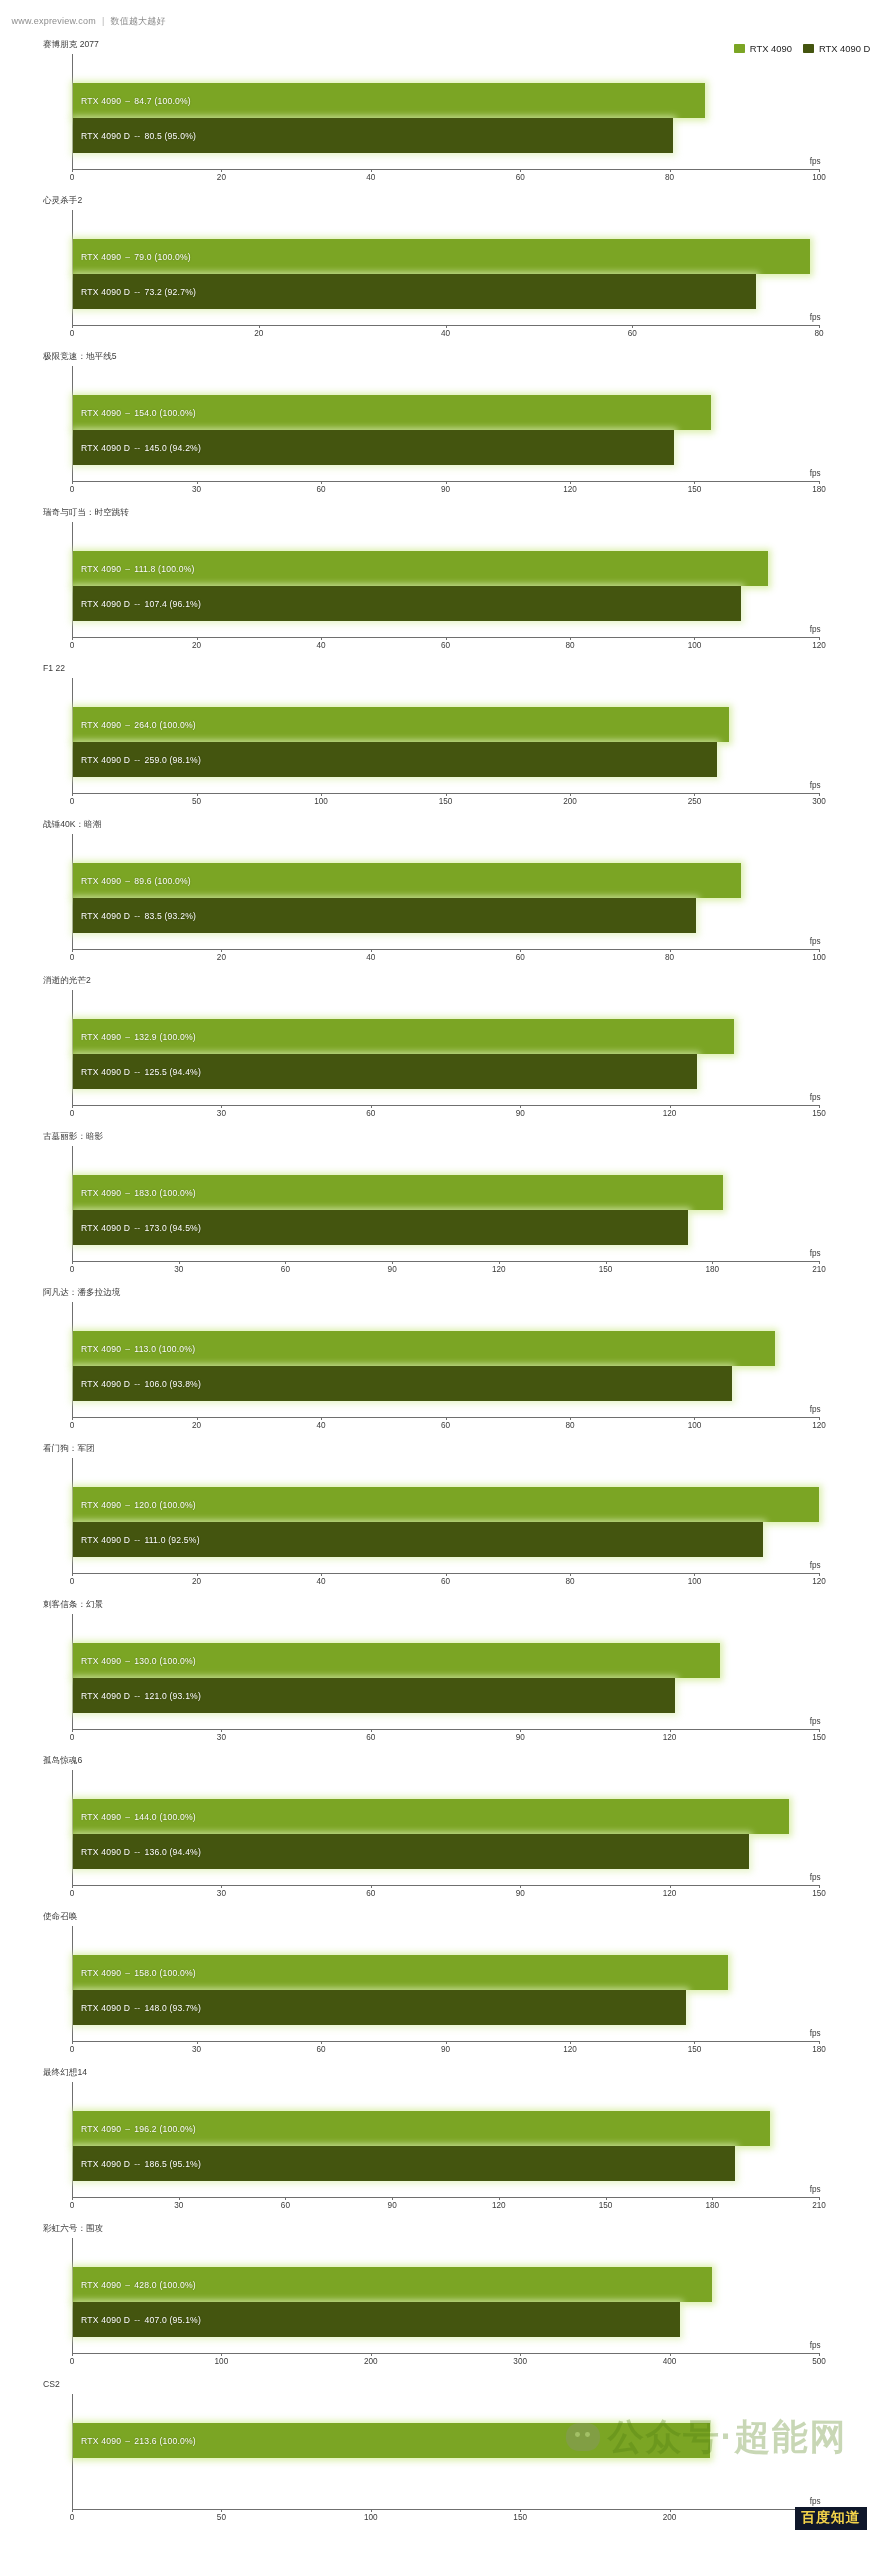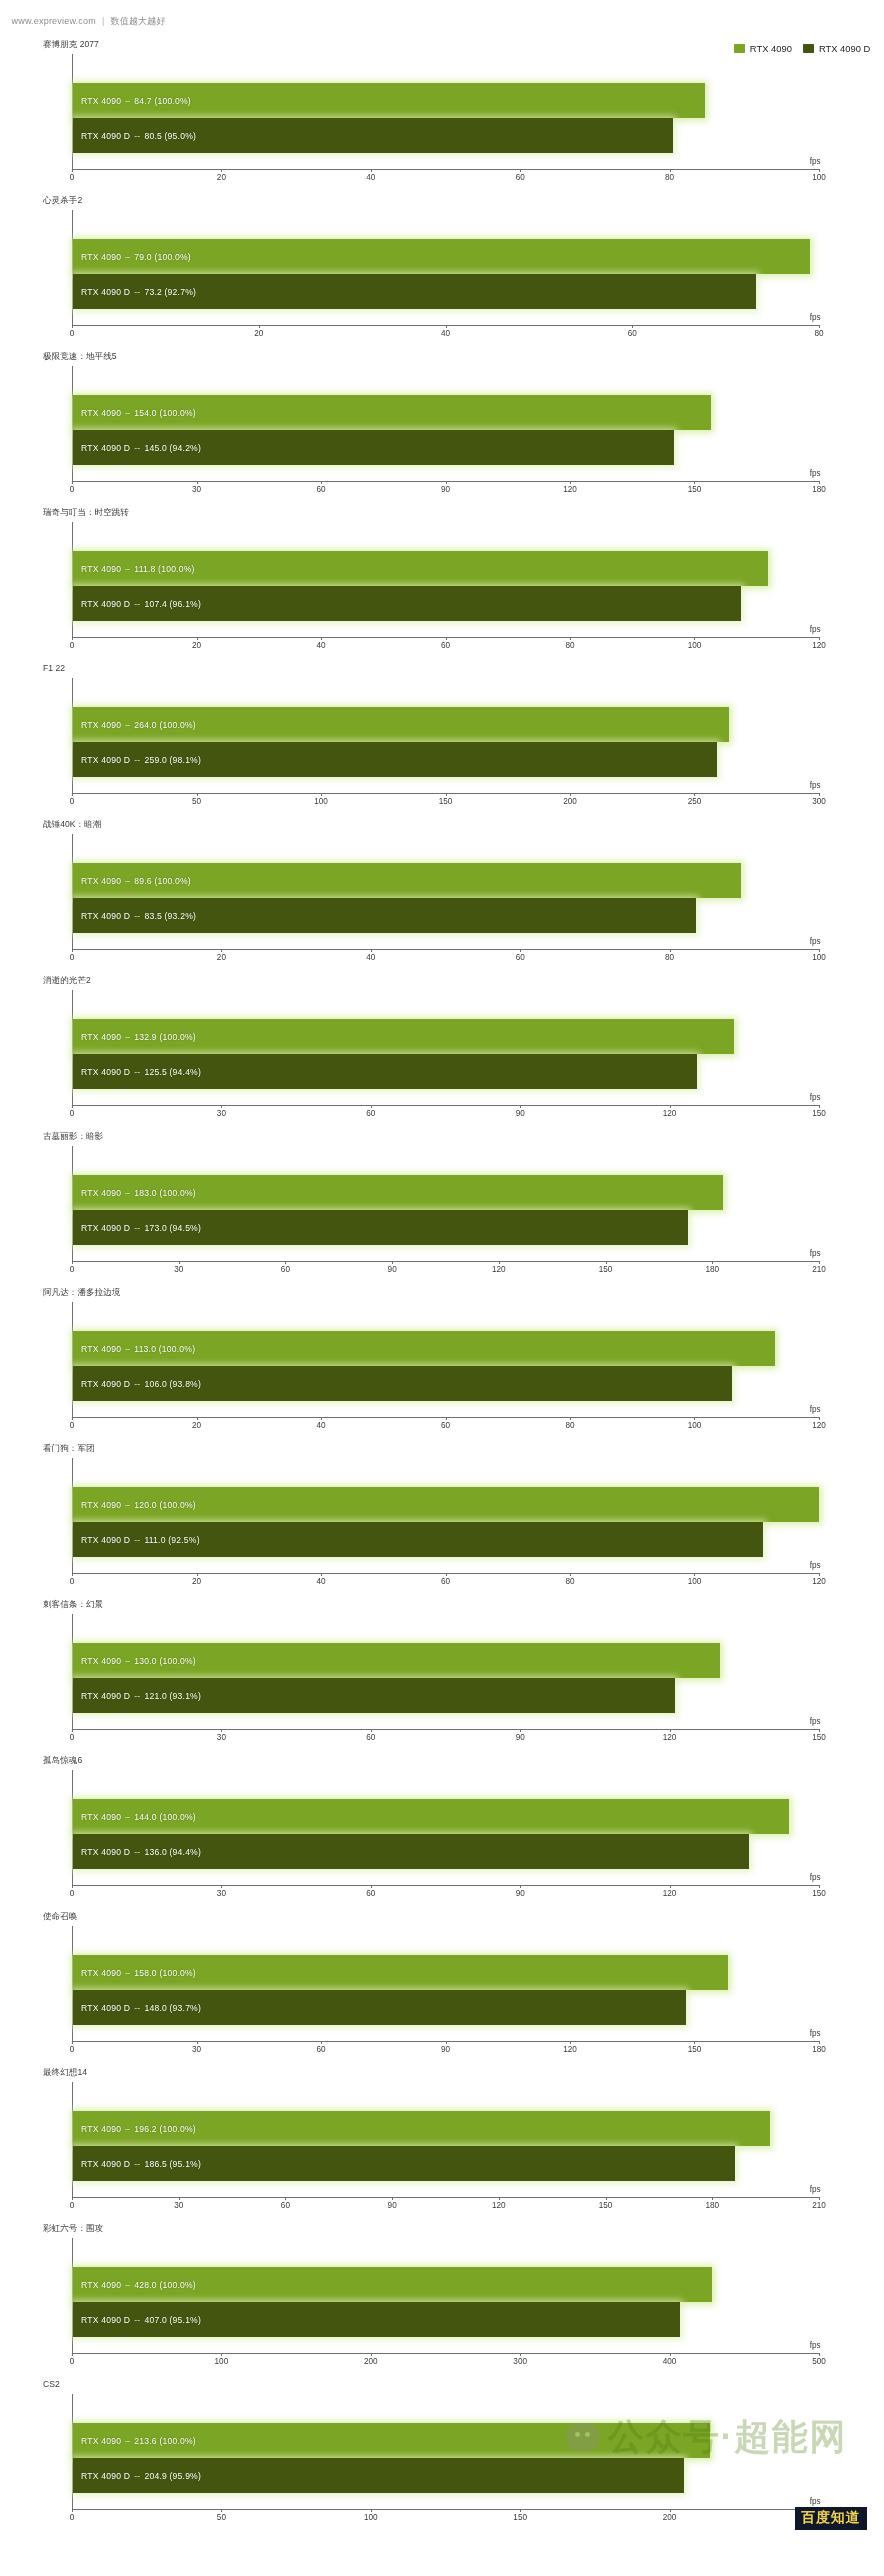--- a/index.html
+++ b/index.html
@@ -866,25 +866,20 @@
       <div class="chart">
         <div class="chart-title">CS2</div>
         <div class="plot">
           <div class="axis-y"></div>
           <div class="bars">
             <div class="bar-row">
               <div class="bar light" style="width: 85.44%;">
                 <div class="bar-label"><span>RTX 4090</span><span class="dash">–</span><span>213.6 (100.0%)</span></div>
               </div>
             </div>
-            <div class="bar-row">
-              <div class="bar dark" style="width: 81.96%;">
-                <div class="bar-label"><span>RTX 4090 D</span><span class="dash">--</span><span>204.9 (95.9%)</span></div>
-              </div>
-            </div>
           </div>
           <div class="axis-x"></div>
           <div class="unit">fps</div>
           <div class="ticks">
             <div class="tick" style="left: 0%;">
               <i></i>
               <span>0</span>
             </div>
             <div class="tick" style="left: 20%;">
               <i></i>

